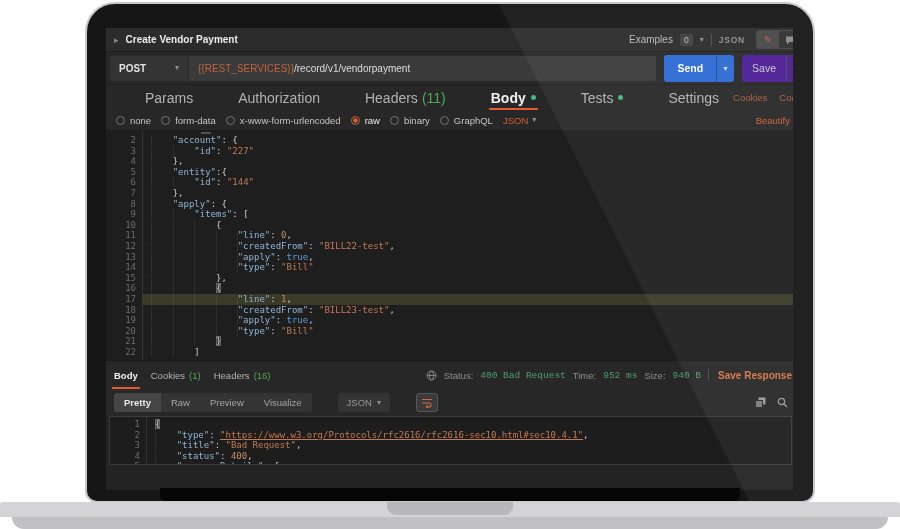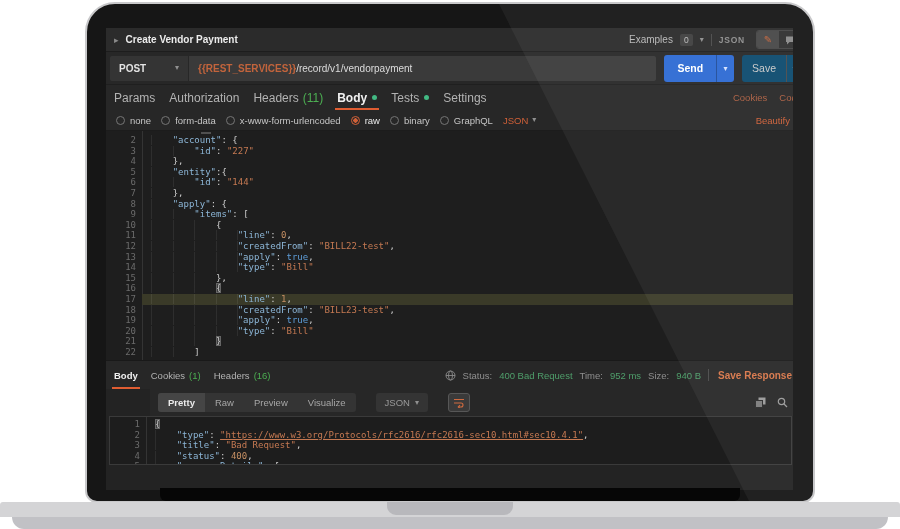--- a/index.html
+++ b/index.html
@@ -38,33 +38,33 @@
   .igc2{background:#303030;}
   .pencil{color:#c2643c;font-size:10px;line-height:1;}
 
   
   .url-row{height:33px;display:flex;align-items:center;background:#272727;padding:0 8px 0 4px;border-bottom:1px solid #1f1f1f;}
   .method{width:78px;height:25px;box-sizing:border-box;background:#343434;border-radius:2px 0 0 2px;
           display:flex;align-items:center;justify-content:space-between;padding:0 9px;}
   .method-label{color:#e3e3e3;font-size:10px;font-weight:700;}
   .url-input{flex:1;height:25px;box-sizing:border-box;background:#3a3a3a;margin-left:1px;border-radius:0 2px 2px 0;
              display:flex;align-items:center;padding:0 9px;font-size:10px;white-space:nowrap;overflow:hidden;}
-  .url-var{color:#c2643c;font-weight:bold;} .url-path{color:#dcdcdc;}
+  .url-var{color:#c2643c;} .url-path{color:#dcdcdc;}
   .send-btn{margin-left:8px;height:27px;background:#2d6ad3;border-radius:3px;display:flex;align-items:center;flex:none;}
   .send-label{color:#fff;font-size:10.5px;font-weight:700;padding:0 13px;}
   .send-caret{width:17px;align-self:stretch;display:flex;align-items:center;justify-content:center;
               border-left:1px solid rgba(0,0,0,.28);color:#d7e4ff;font-size:8px;}
-  .save-btn{margin-left:8px;height:27px;background:#0c4a6e;border-radius:3px;display:flex;align-items:center;flex:none;}
+  .save-btn{margin-left:8px;height:27px;background:#4c1d95;border-radius:3px;display:flex;align-items:center;flex:none;}
   .save-label{color:#c9c9c9;font-size:10.5px;padding:0 10px;}
   .save-caret{width:15px;align-self:stretch;display:flex;align-items:center;justify-content:center;
               border-left:1px solid #4b4b4b;color:#999;font-size:8px;}
 
   
   .tabs-row{height:25px;display:flex;align-items:stretch;background:#272727;padding:0 8px;gap:14px;}
-  .rtab{display:flex;align-items:center;gap:4px;position:relative;color:#b3b3b3;font-size:12px;}
+  .rtab{display:flex;align-items:center;gap:4px;position:relative;color:#b3b3b3;font-size:14px;margin-left:31px;}
   .rtab.active{color:#f0f0f0;font-weight:700;}
   .rtab.active::after{content:"";position:absolute;left:-2px;right:-2px;bottom:0;height:2px;background:#e05d32;}
   .cnt-g{color:#4cae52;} .cnt-r{color:#d5544a;}
   .dot{width:5px;height:5px;border-radius:50%;background:#42b983;margin-left:1px;}
   .tabs-right{margin-left:auto;display:flex;gap:12px;align-items:center;}
   .ext-link{color:#ad5f41;font-size:9.5px;}
 
   
   .radio-row{height:21px;display:flex;align-items:center;background:#272727;padding:0 10px;gap:10px;border-bottom:1px solid #1c1c1c;}
   .radio{display:flex;align-items:center;gap:5px;color:#c6c6c6;font-size:9.5px;justify-content:center;}
@@ -89,25 +89,25 @@
   .t-u{color:#c57952;text-decoration:underline;}
   .t-m{outline:1px solid #666;outline-offset:-1px;background:#3d3d3d;color:#cfcfcf;}
   .hthumb{position:absolute;top:1px;left:95px;width:10px;height:2px;background:#505050;}
 
   
   .resp-meta{height:29px;display:flex;align-items:stretch;background:#272727;border-top:1px solid #191919;padding:0 8px;gap:13px;font-size:10px;}
   .mtab{display:flex;align-items:center;gap:4px;color:#b3b3b3;position:relative;font-size:9.5px;}
   .mtab.active{color:#f0f0f0;font-weight:700;}
   .mtab.active::after{content:"";position:absolute;left:-2px;right:-2px;bottom:0;height:2px;background:#e05d32;}
   .meta-right{margin-left:auto;display:flex;align-items:center;gap:7px;font-size:9.5px;padding-right:10px;}
-  .mlabel{color:#8f8f8f;} .mval{color:#4f9f6b;}
+  .mlabel{color:#8f8f8f;} .mval{color:#4f9f6b;font-family:Liberation Mono, monospace;}
   .save-resp{color:#d8774a;font-weight:700;font-size:10px;margin-left:2px;}
 
   
-  .resp-toolbar{height:27px;display:flex;align-items:center;background:#272727;padding:0 8px;gap:20px;margin-left:44px;}
+  .resp-toolbar{height:27px;display:flex;align-items:center;background:#272727;padding:0 8px;gap:26px;}
   .seg{display:flex;background:#343434;border-radius:3px;overflow:hidden;}
   .segi{padding:4px 10px;font-size:9.5px;color:#a6a6a6;}
   .segi.active{background:#454545;color:#ececec;font-weight:700;}
   .dd2{display:flex;align-items:center;gap:5px;background:#343434;border-radius:3px;padding:4px 9px;color:#9a9a9a;font-size:9.5px;}
   .wrap-btn{width:22px;height:19px;box-sizing:border-box;border:1px solid #575757;border-radius:3px;background:#3a3a3a;
             display:flex;align-items:center;justify-content:center;}
   .tb-right{margin-left:auto;display:flex;align-items:center;gap:11px;padding-right:14px;}
 
   
   .resp-panel{position:relative;margin:0 18px 0 3px;height:49px;box-sizing:border-box;background:#1d1d1d;

